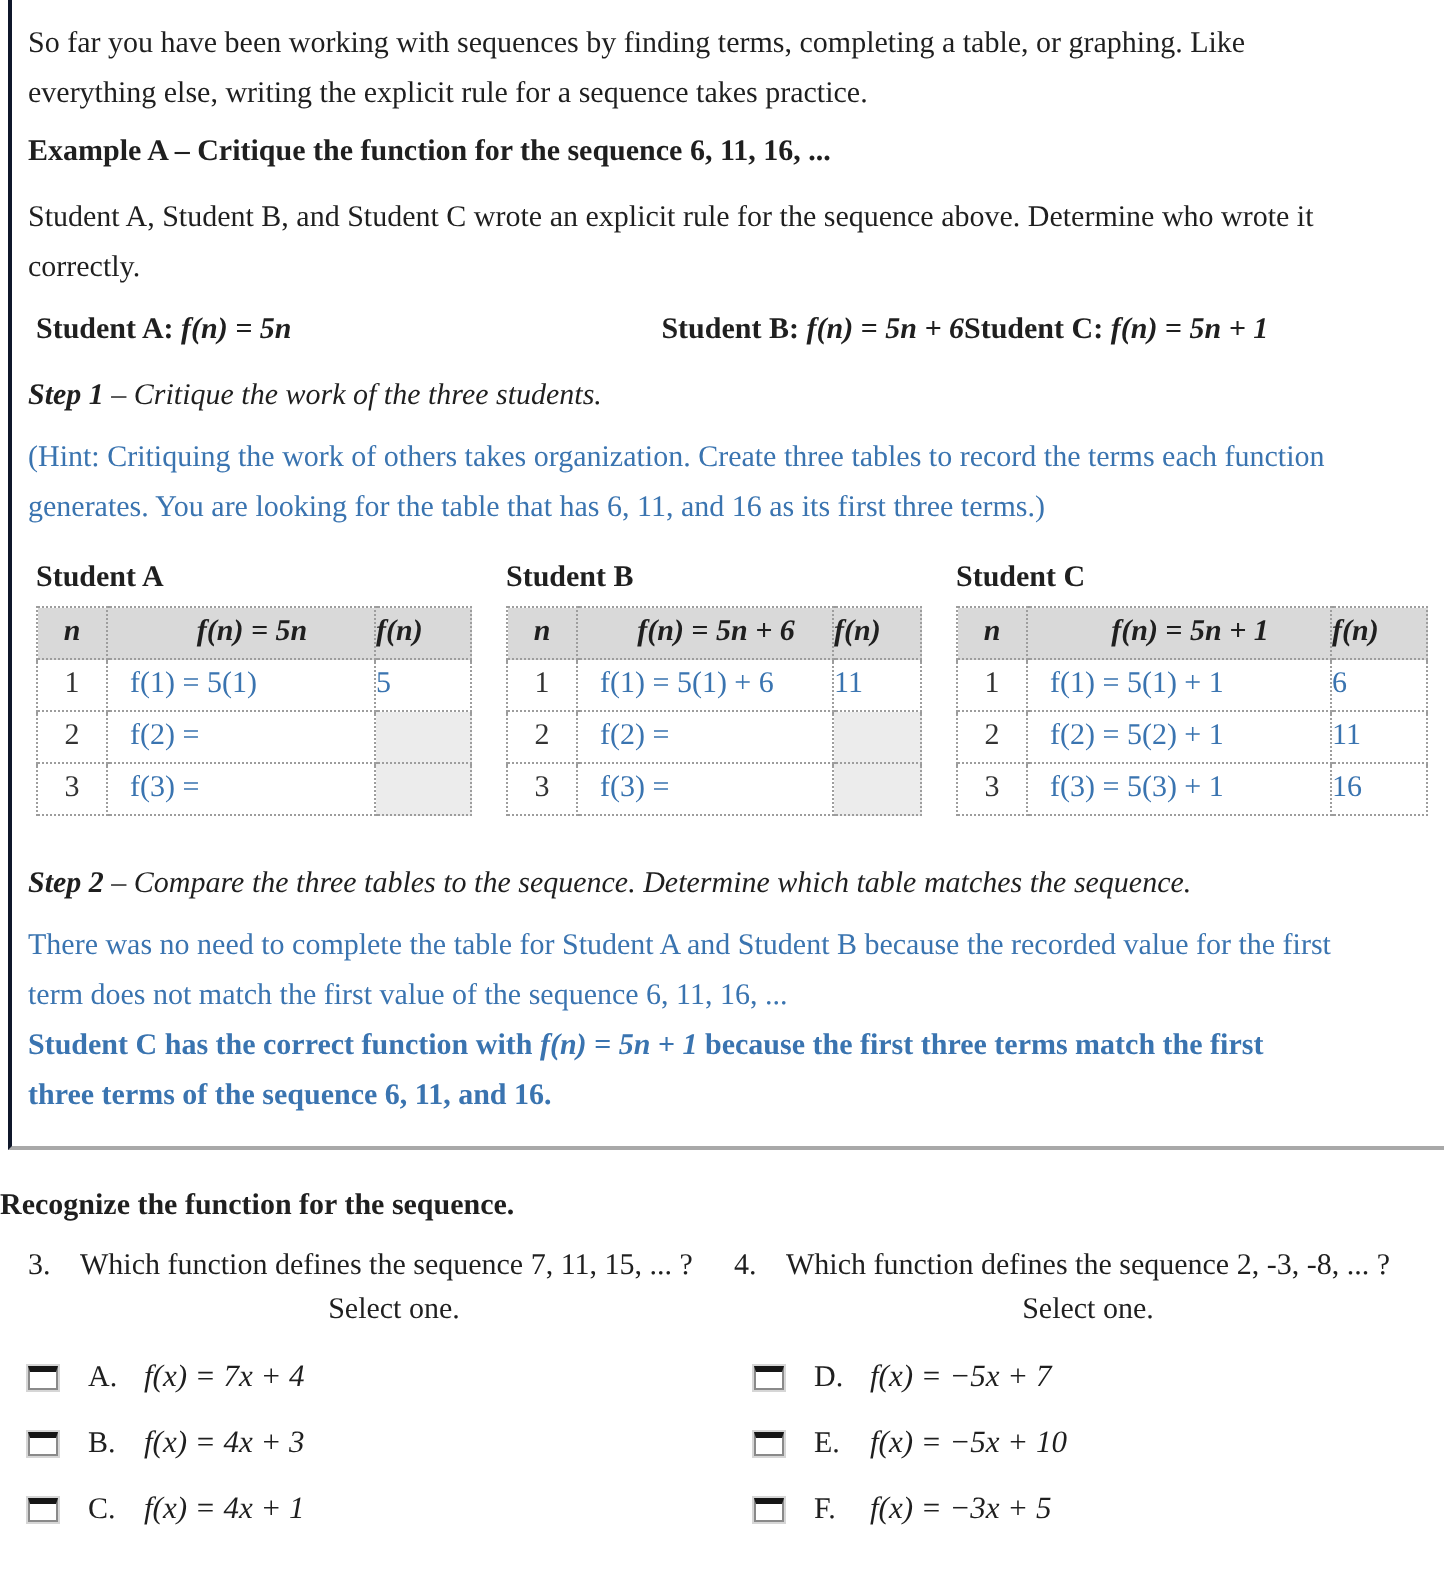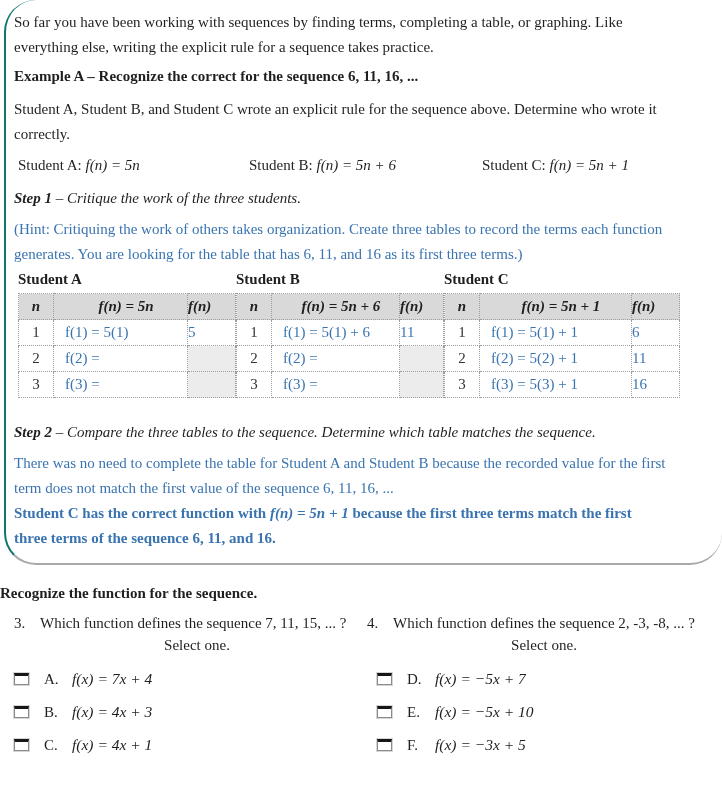--- a/index.html
+++ b/index.html
@@ -13,39 +13,38 @@
   .line { line-height:25px; white-space:nowrap; }
   .para { margin:0 0 6px 0; }
   .bold { font-weight:bold; }
   .italic { }
   .blue { color:#3a74b0; }
   .math { font-style:italic; }
 
   
   .box {
     margin-left:4px;
-    border-left:2px solid #0f766e;
+    border-left:2px solid #0f172a;
     border-bottom:2px solid #a9a9a9;
     padding:10px 8px 12px 8px;
-    border-radius:32px;
   }
   .intro { margin-bottom:4px; }
   .example-heading { margin-bottom:8px; }
   .task-para { margin-bottom:6px; }
 
   .students-row { display:flex; margin-bottom:8px; }
-  .students-row .stu { white-space:nowrap; }
+  .students-row .stu { white-space:nowrap;font-weight:bold; }
   .students-row .stu:nth-child(1){ width:235px; padding-left:4px; }
-  .students-row .stu:nth-child(2){ width:233px; }
+  .students-row .stu:nth-child(2){ width:233px;text-align:right; }
 
   .step-line { margin-bottom:6px;font-style:italic; }
-  .hint { margin-bottom:2px; }
+  .hint { margin-bottom:12px; }
 
   
-  .tables-row { display:flex; gap:0; margin-bottom:22px; padding-left:4px; }
+  .tables-row { display:flex; gap:17px; margin-bottom:22px; padding-left:4px; }
   .tbl-title { font-weight:bold; line-height:21px; margin-bottom:3px; }
   table { border-collapse:collapse; font-size:15px; }
   td { border:1px dotted #9d9d9d; height:26px; padding:0; }
   tr.hdr td {
     background:#d9d9d9; font-weight:bold; font-style:italic;
     text-align:center; padding-left:0;
   }
   .tbl td:first-child { width:35px; text-align:center; color:#333; }
   .tbl td:nth-child(2) { padding-left:11px; color:#3a74b0; }
   .tbl td:nth-child(3) { text-align:left; color:#3a74b0; }
@@ -85,21 +84,21 @@
 </head>
 <body>
 
 <div class="box">
 
   <div class="para intro">
     <div class="line">So far you have been working with sequences by finding terms, completing a table, or graphing.  Like</div>
     <div class="line">everything else, writing the explicit rule for a sequence takes practice.</div>
   </div>
 
-  <div class="line bold example-heading">Example A – Recognize the correct for the sequence 6, 11, 16, ...</div>
+  <div class="line bold example-heading">Example A – Critique the function for the sequence 6, 11, 16, ...</div>
 
   <div class="para task-para">
     <div class="line">Student A, Student B, and Student C wrote an explicit rule for the sequence above. Determine who wrote it</div>
     <div class="line">correctly.</div>
   </div>
 
   <div class="students-row line">
     <span class="stu">
       <span>Student A: </span><span class="math">f(n) = 5n</span>
     </span>

